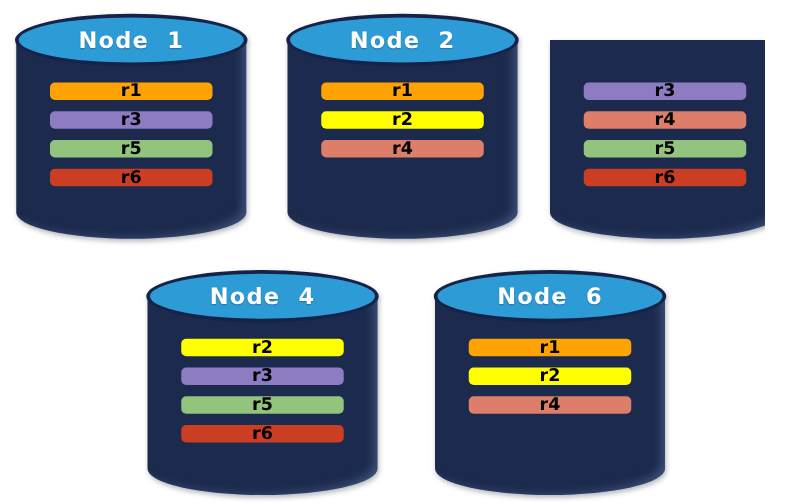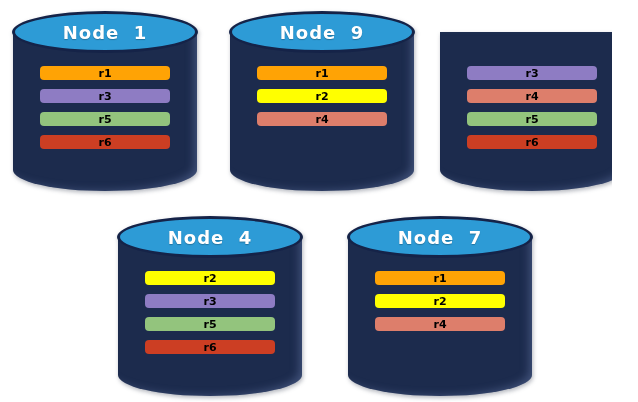--- a/index.html
+++ b/index.html
@@ -66,21 +66,21 @@
     flex-direction: column;
     gap: 9px;
     z-index: 3;
   }
   .bar {
     height: 14px;
     border-radius: 4px;
     display: flex;
     align-items: center;
     justify-content: center;
-    font-size: 11px;
+    font-size: 14px;
     font-weight: bold;
     line-height: 1;
     color: var(--bartext, #000000);
   }
 </style>
 </head>
 <body>
 
 <div class="canvas">
 
@@ -92,21 +92,21 @@
       <div class="bars">
         <div class="bar" style="background: rgb(255, 163, 5);">r1</div>
         <div class="bar" style="background: rgb(142, 124, 195);">r3</div>
         <div class="bar" style="background: rgb(147, 196, 125);">r5</div>
         <div class="bar" style="background: rgb(204, 62, 35);">r6</div>
       </div>
     </div>
     <div class="node node-2">
       <div class="cyl-body"></div>
       <div class="cyl-top">
-        <span class="node-title">Node  9</span>
+        <span class="node-title">Node  2</span>
       </div>
       <div class="bars">
         <div class="bar" style="background: rgb(255, 163, 5);">r1</div>
         <div class="bar" style="background: rgb(255, 255, 0);">r2</div>
         <div class="bar" style="background: rgb(221, 126, 107);">r4</div>
       </div>
     </div>
     <div class="node node-3">
       <div class="cyl-body"></div>
       <div class="bars">
@@ -124,21 +124,21 @@
       <div class="bars">
         <div class="bar" style="background: rgb(255, 255, 0);">r2</div>
         <div class="bar" style="background: rgb(142, 124, 195);">r3</div>
         <div class="bar" style="background: rgb(147, 196, 125);">r5</div>
         <div class="bar" style="background: rgb(204, 62, 35);">r6</div>
       </div>
     </div>
     <div class="node node-5">
       <div class="cyl-body"></div>
       <div class="cyl-top">
-        <span class="node-title">Node  7</span>
+        <span class="node-title">Node  6</span>
       </div>
       <div class="bars">
         <div class="bar" style="background: rgb(255, 163, 5);">r1</div>
         <div class="bar" style="background: rgb(255, 255, 0);">r2</div>
         <div class="bar" style="background: rgb(221, 126, 107);">r4</div>
       </div>
     </div>
   </div>
 
 </body></html>

